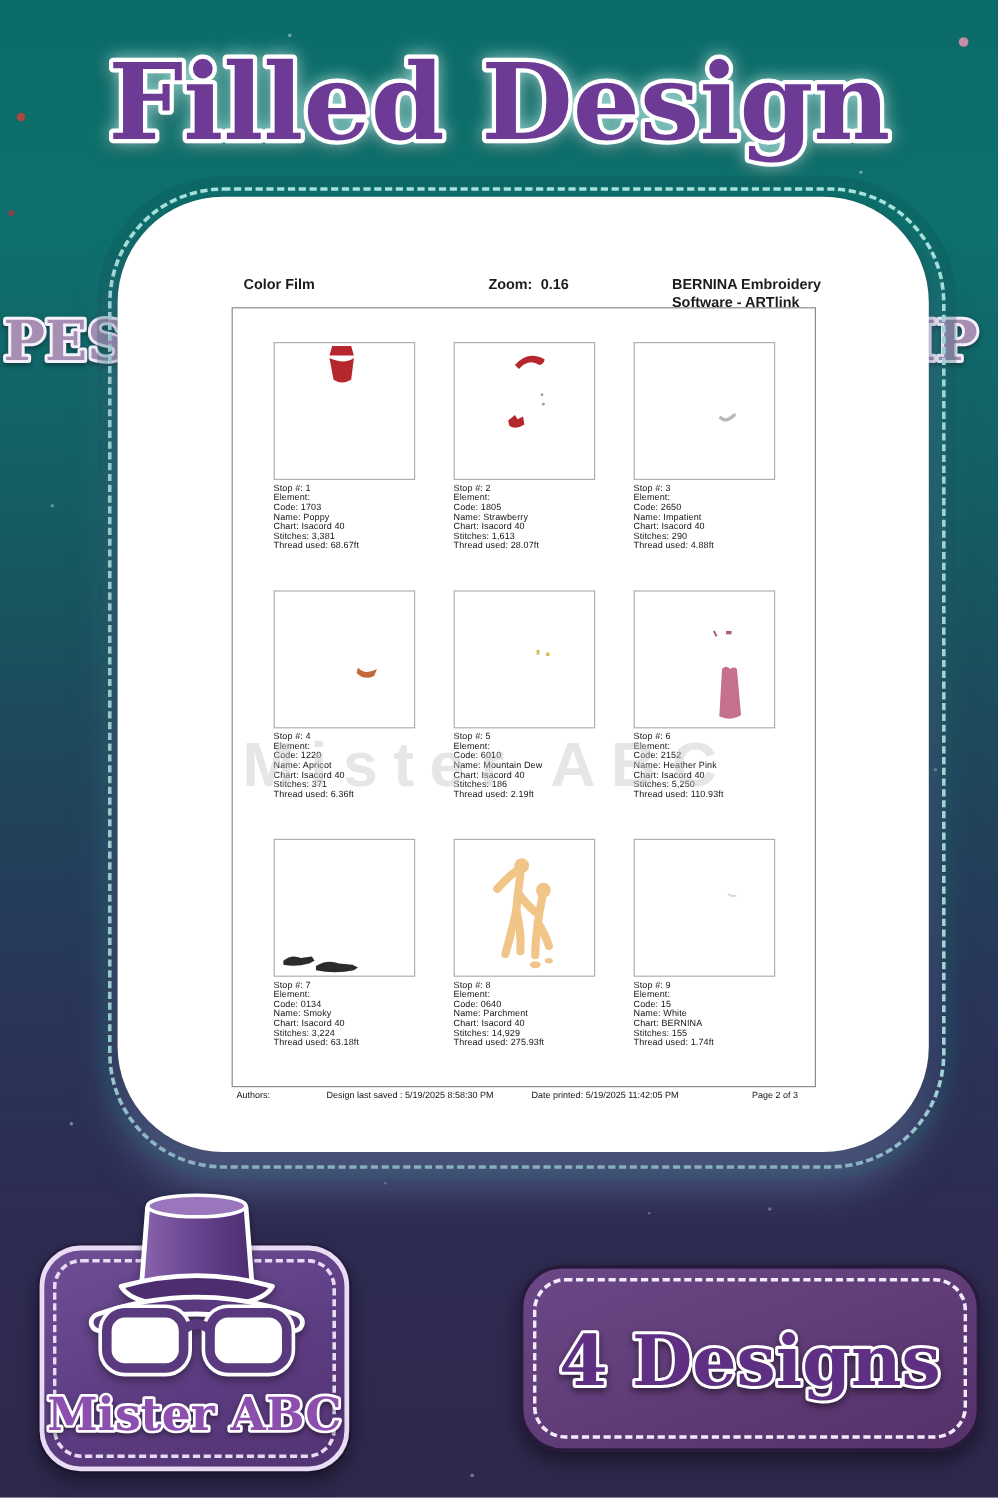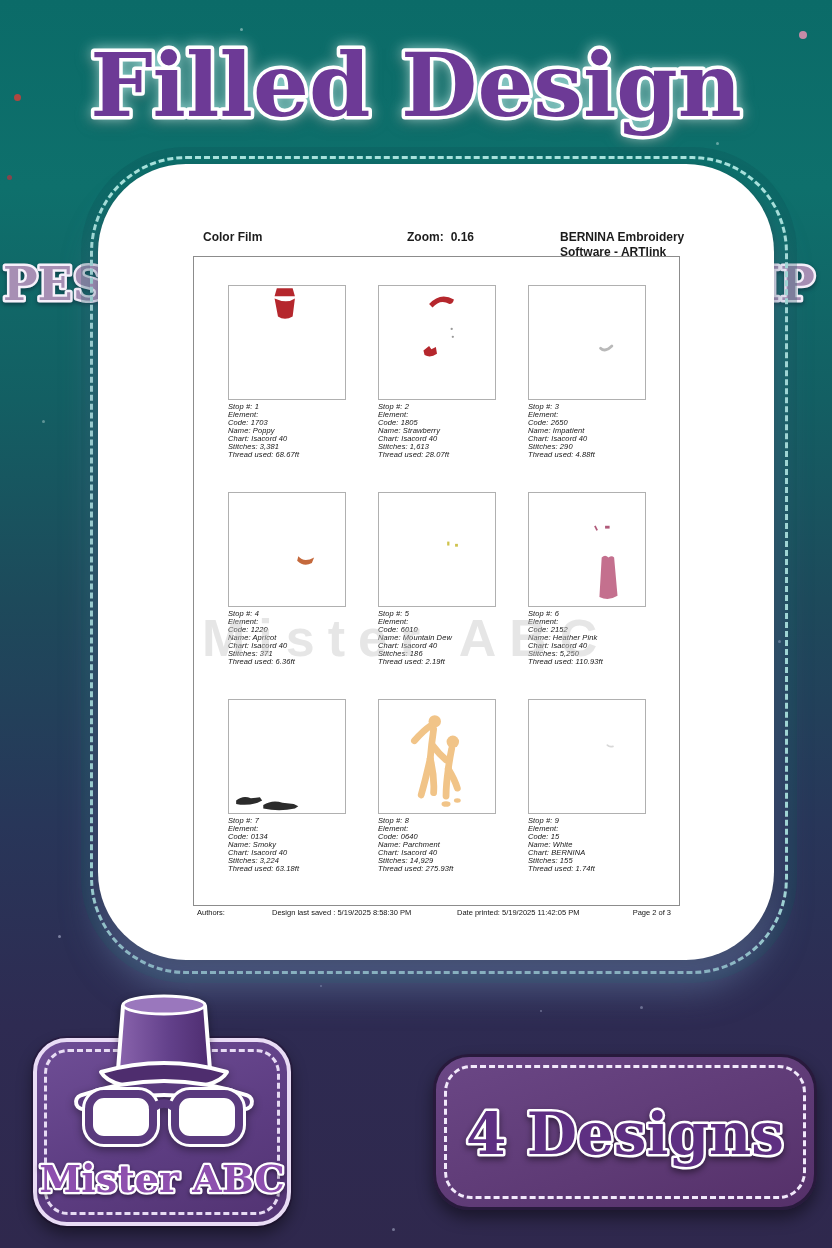--- a/index.html
+++ b/index.html
@@ -30,35 +30,34 @@
   .doc-title{position:absolute;left:99px;top:0;margin-left:6px;}
   .doc-zoom{position:absolute;left:309px;top:0;text-align:center;}
   .doc-zoom .zval{margin-left:7px;}
   .doc-app{position:absolute;left:462px;top:0;line-height:1.25;}
   .doc-app span{display:block;}
   .design-grid{
     position:absolute;left:95px;top:92px;width:487px;height:650px;
     border:1px solid #8c8c8c;box-sizing:border-box;
     display:grid;grid-template-columns:150px 150px 150px;grid-auto-rows:207px;
     padding:28px 0 4px 34px;
-    font-style:italic;
   }
   .cell{position:relative;}
   .thumb{position:relative;width:118px;height:115px;border:1px solid #b0b0b0;box-sizing:border-box;background:#fff;}
   .thumb svg{position:absolute;left:0;top:0;width:100%;height:100%;}
   .details{margin-top:3px;font-size:7.5px;line-height:1.06;color:#141414;letter-spacing:.1px;}
   .watermark{
     position:absolute;left:104px;top:444px;font-size:52px;font-weight:bold;
     color:#c4c4c4;opacity:.42;letter-spacing:13px;white-space:nowrap;pointer-events:none;
   }
   .doc-footer{position:absolute;left:95px;top:744px;width:487px;height:14px;font-size:7.5px;color:#141414;}
   .f-authors{position:absolute;left:4px;}
   .f-saved{position:absolute;left:79px;}
-  .f-printed{position:absolute;left:264px;}
-  .f-page{position:absolute;right:9px;}
+  .f-printed{position:absolute;left:250px;}
+  .f-page{position:absolute;right:15px;}
   
   .brand-badge{
     position:absolute;left:33px;top:1038px;width:250px;height:180px;border-radius:34px;
     background:linear-gradient(160deg,#6f4e96 0%,#5d3d82 55%,#523372 100%);
     border:4px solid #e9dcf5;box-shadow:0 8px 16px rgba(0,0,0,.45),0 0 0 2px rgba(40,20,60,.5);
   }
   .brand-badge::before{
     content:"";position:absolute;inset:7px;border:3px dashed #efe4fa;border-radius:24px;opacity:.95;
   }
   .brand-logo{position:absolute;left:22px;top:-50px;width:210px;height:170px;filter:drop-shadow(0 3px 4px rgba(0,0,0,.4));}

